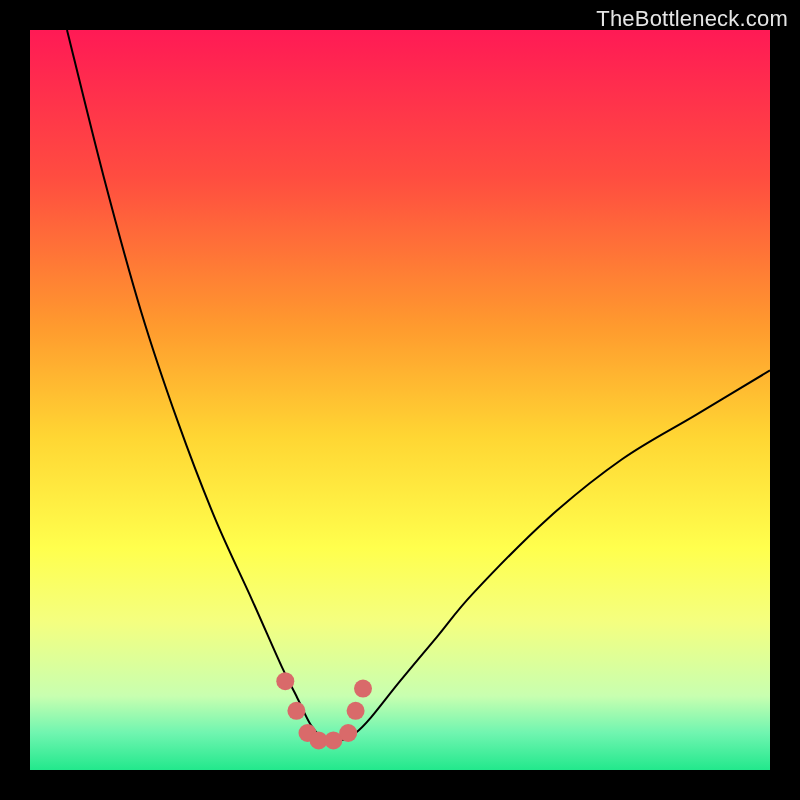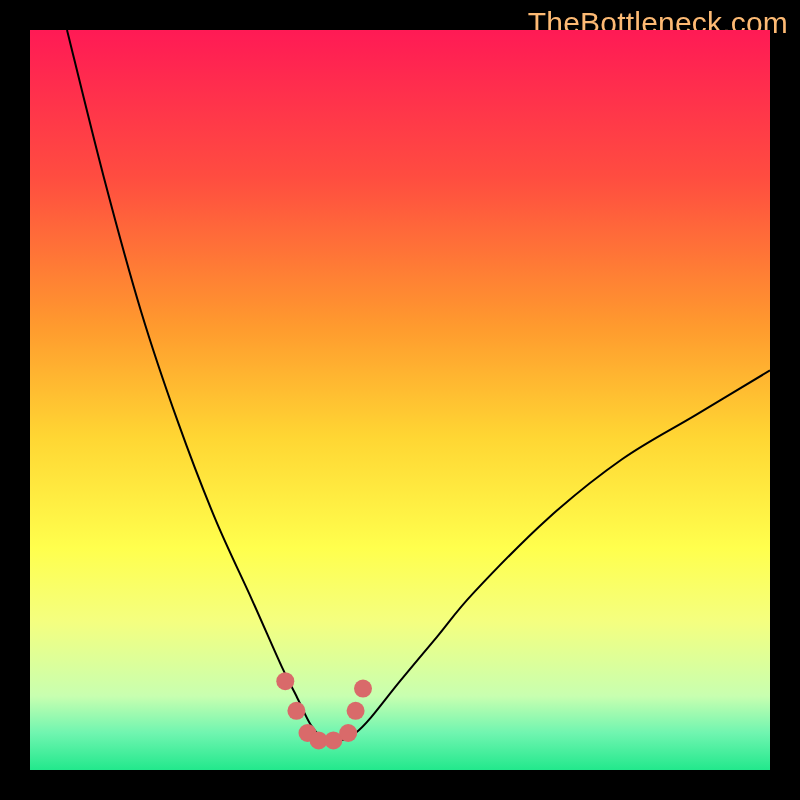--- a/index.html
+++ b/index.html
@@ -30,22 +30,22 @@
     position: absolute;
     left: 0;
     top: 0;
     width: 100%;
     height: 100%;
   }
   .watermark {
     position: absolute;
     top: 6px;
     right: 12px;
-    color: #fdba74;
-    font-size: 30px;
+    color: #e5e5e5;
+    font-size: 22px;
     font-weight: 500;
     letter-spacing: 0.2px;
   }
 </style>
 </head>
 <body>
 
 <div class="watermark">TheBottleneck.com</div>
 
 <div class="plot-frame">

